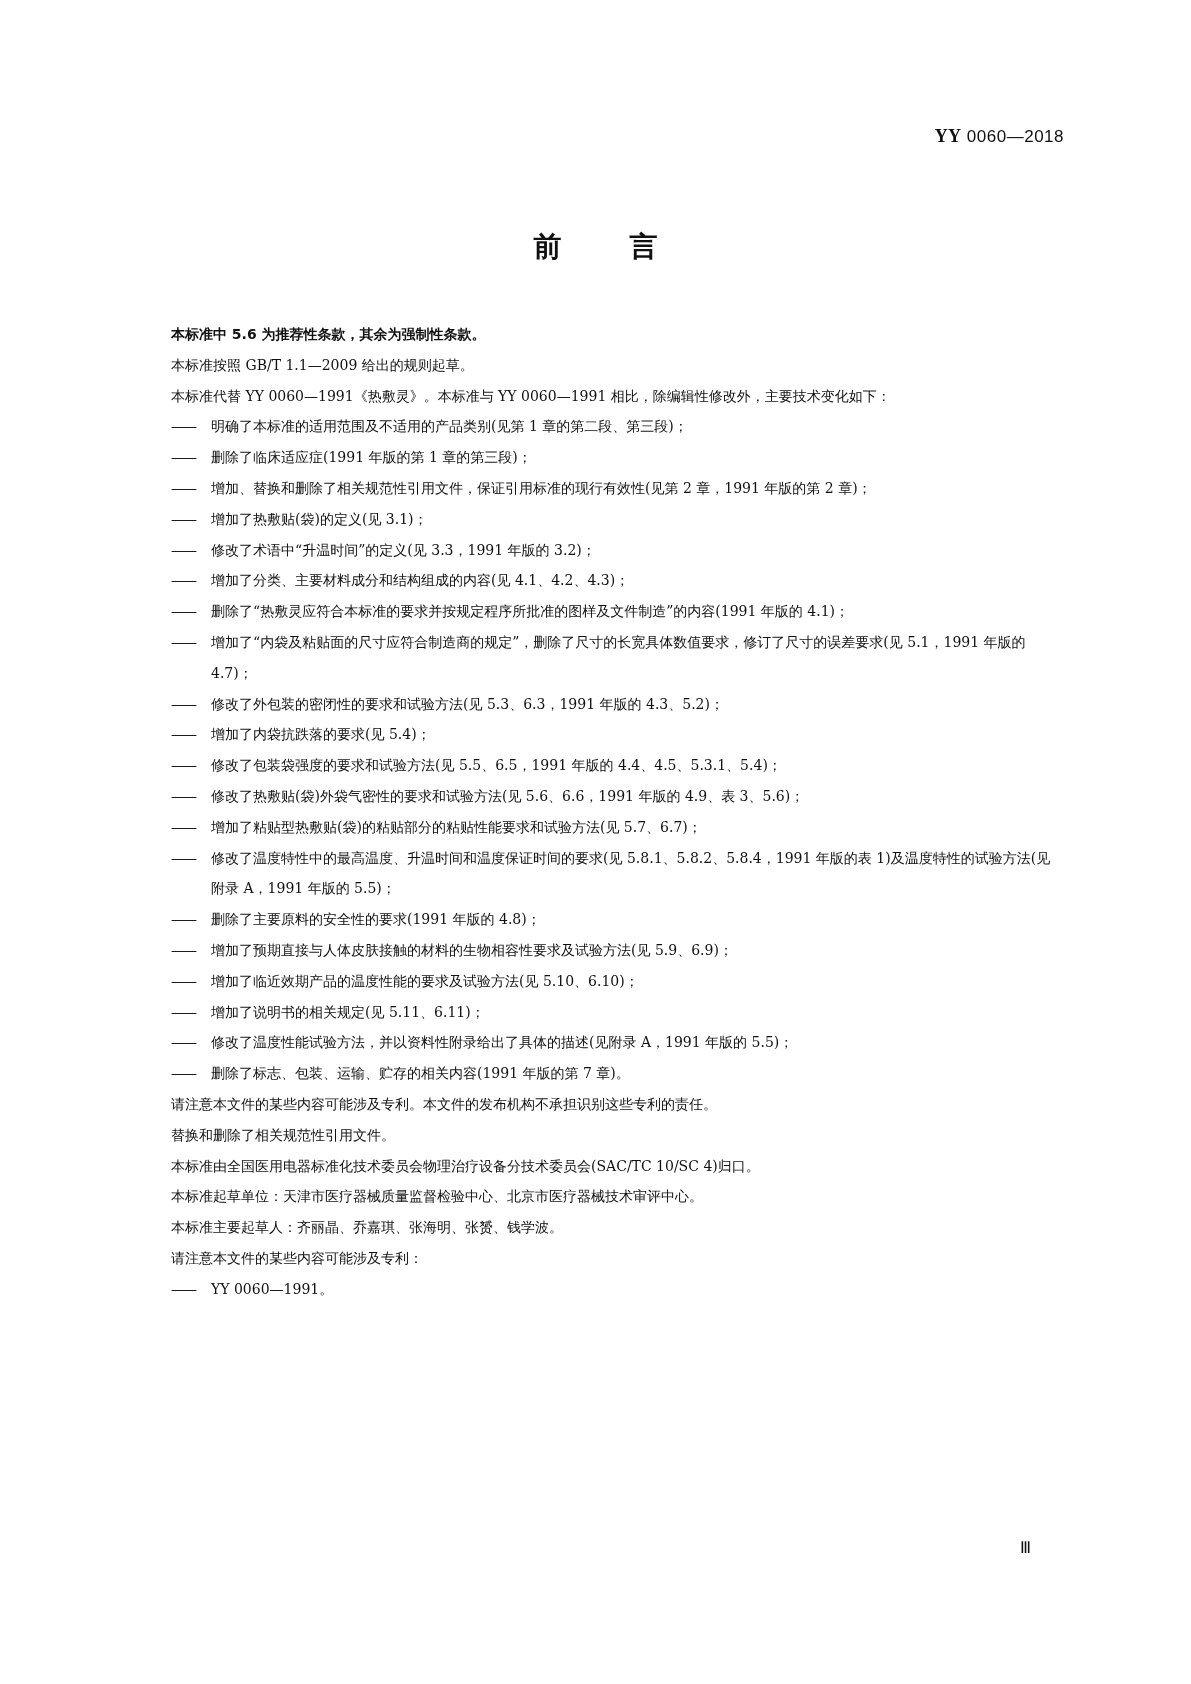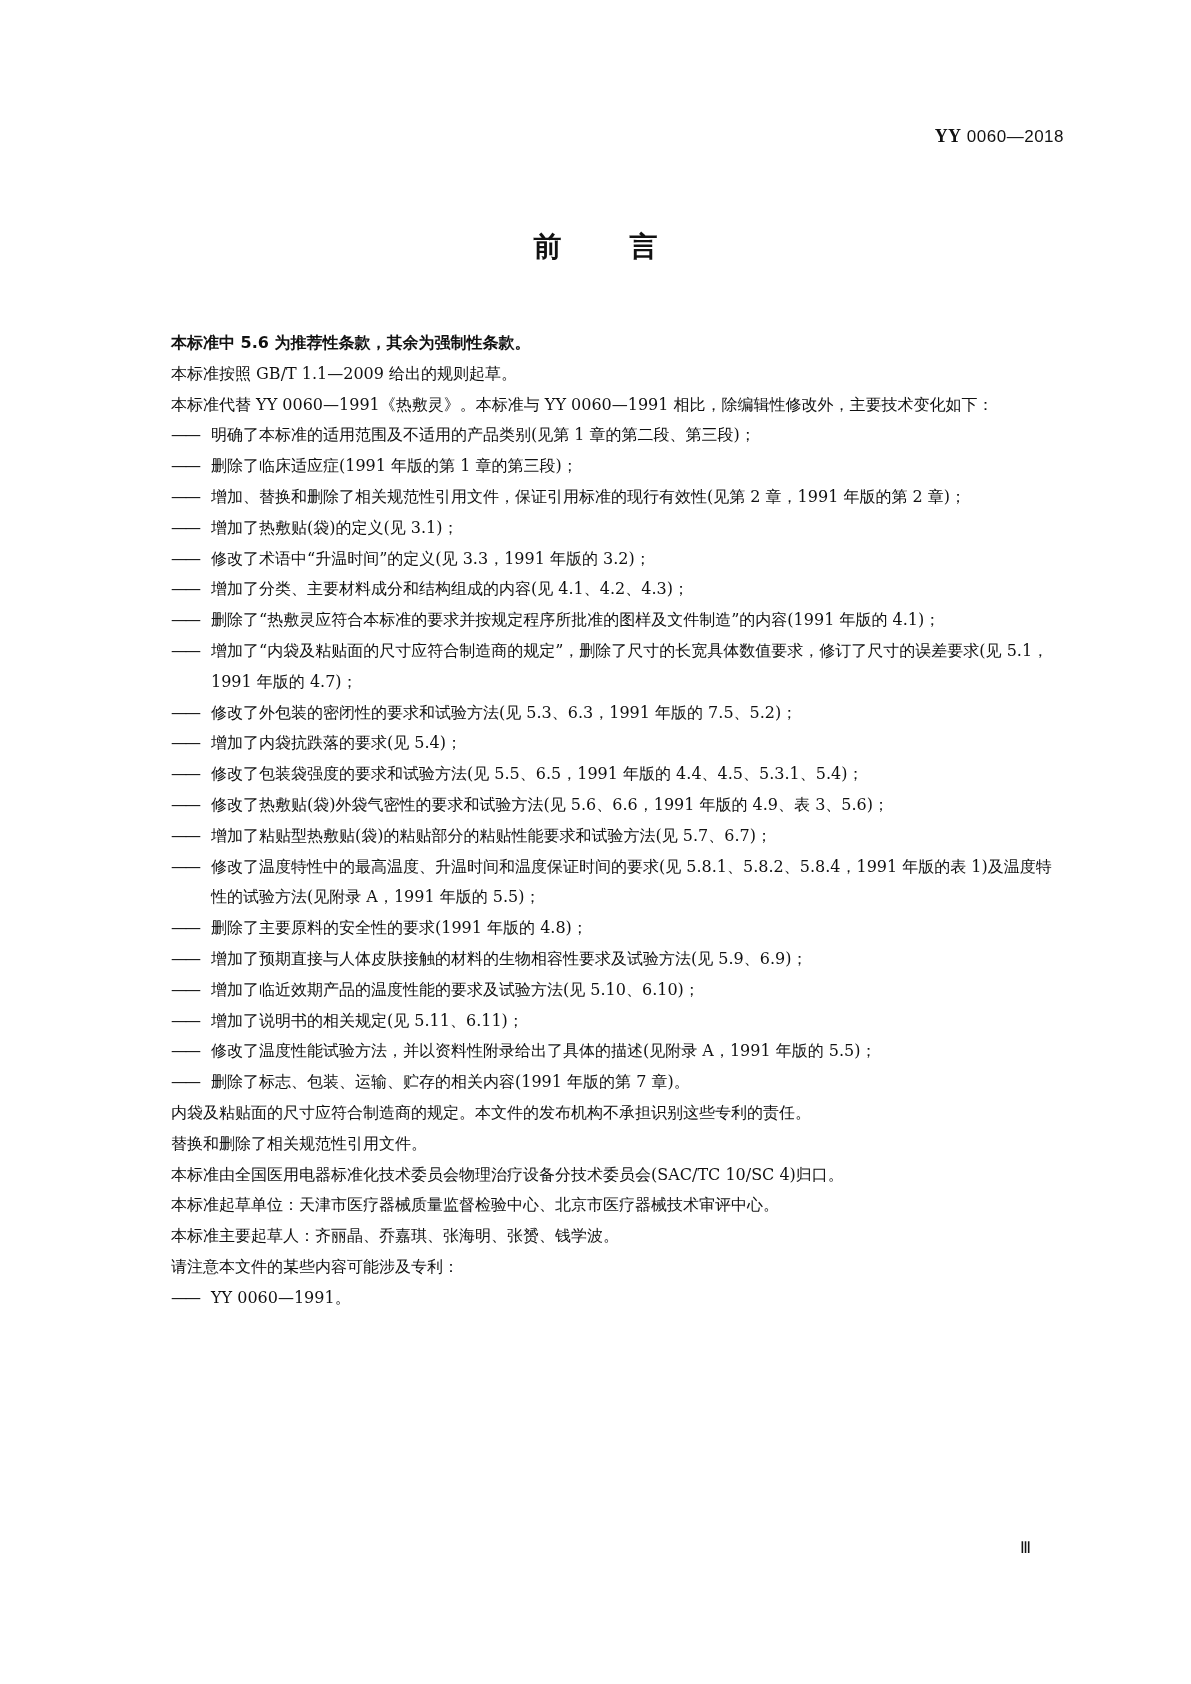--- a/index.html
+++ b/index.html
@@ -10,22 +10,22 @@
     font-family: "Liberation Sans", sans-serif; font-size: 17px; letter-spacing: 0.5px;
   }
   .std-code b { font-family: "Liberation Serif", serif; font-weight: bold; font-size: 18px; }
   .title {
     position: absolute; top: 228px; left: 0; width: 1191px; text-align: center;
     font-family: "DejaVu Sans", sans-serif; font-weight: bold; font-size: 28px;
   }
   .title span { display: inline-block; }
   .title .gap { width: 68px; }
   .body {
-    position: absolute; left: 138px; top: 328px; width: 922px;
-    font-family: "DejaVu Serif", serif; font-size: 16px; line-height: 30.8px;
+    position: absolute; left: 138px; top: 319px; width: 922px;
+    font-family: "DejaVu Serif", serif; font-size: 14px; line-height: 30.8px;
   }
   .p { text-indent: 33px; margin: 0; }
   .p.bold { font-family: "DejaVu Sans", sans-serif; font-weight: bold; }
   .li { margin: 0; padding-left: 73px; text-indent: -40px; }
   .li .dash { display: inline-block; width: 40px; text-indent: 0; letter-spacing: -2px; }
   .pagenum {
     position: absolute; top: 1538px; left: 1020px;
     font-family: "Liberation Serif", serif; font-size: 16px;
   }
 </style>
@@ -50,35 +50,35 @@
 
     <div>
       <p class="li"><span class="dash">——</span><span>明确了本标准的适用范围及不适用的产品类别(见第 1 章的第二段、第三段)；</span></p>
       <p class="li"><span class="dash">——</span><span>删除了临床适应症(1991 年版的第 1 章的第三段)；</span></p>
       <p class="li"><span class="dash">——</span><span>增加、替换和删除了相关规范性引用文件，保证引用标准的现行有效性(见第 2 章，1991 年版的第 2 章)；</span></p>
       <p class="li"><span class="dash">——</span><span>增加了热敷贴(袋)的定义(见 3.1)；</span></p>
       <p class="li"><span class="dash">——</span><span>修改了术语中“升温时间”的定义(见 3.3，1991 年版的 3.2)；</span></p>
       <p class="li"><span class="dash">——</span><span>增加了分类、主要材料成分和结构组成的内容(见 4.1、4.2、4.3)；</span></p>
       <p class="li"><span class="dash">——</span><span>删除了“热敷灵应符合本标准的要求并按规定程序所批准的图样及文件制造”的内容(1991 年版的 4.1)；</span></p>
       <p class="li"><span class="dash">——</span><span>增加了“内袋及粘贴面的尺寸应符合制造商的规定”，删除了尺寸的长宽具体数值要求，修订了尺寸的误差要求(见 5.1，1991 年版的 4.7)；</span></p>
-      <p class="li"><span class="dash">——</span><span>修改了外包装的密闭性的要求和试验方法(见 5.3、6.3，1991 年版的 7.5、5.2)；</span></p>
+      <p class="li"><span class="dash">——</span><span>修改了外包装的密闭性的要求和试验方法(见 5.3、6.3，1991 年版的 4.3、5.2)；</span></p>
       <p class="li"><span class="dash">——</span><span>增加了内袋抗跌落的要求(见 5.4)；</span></p>
       <p class="li"><span class="dash">——</span><span>修改了包装袋强度的要求和试验方法(见 5.5、6.5，1991 年版的 4.4、4.5、5.3.1、5.4)；</span></p>
       <p class="li"><span class="dash">——</span><span>修改了热敷贴(袋)外袋气密性的要求和试验方法(见 5.6、6.6，1991 年版的 4.9、表 3、5.6)；</span></p>
       <p class="li"><span class="dash">——</span><span>增加了粘贴型热敷贴(袋)的粘贴部分的粘贴性能要求和试验方法(见 5.7、6.7)；</span></p>
       <p class="li"><span class="dash">——</span><span>修改了温度特性中的最高温度、升温时间和温度保证时间的要求(见 5.8.1、5.8.2、5.8.4，1991 年版的表 1)及温度特性的试验方法(见附录 A，1991 年版的 5.5)；</span></p>
       <p class="li"><span class="dash">——</span><span>删除了主要原料的安全性的要求(1991 年版的 4.8)；</span></p>
       <p class="li"><span class="dash">——</span><span>增加了预期直接与人体皮肤接触的材料的生物相容性要求及试验方法(见 5.9、6.9)；</span></p>
       <p class="li"><span class="dash">——</span><span>增加了临近效期产品的温度性能的要求及试验方法(见 5.10、6.10)；</span></p>
       <p class="li"><span class="dash">——</span><span>增加了说明书的相关规定(见 5.11、6.11)；</span></p>
       <p class="li"><span class="dash">——</span><span>修改了温度性能试验方法，并以资料性附录给出了具体的描述(见附录 A，1991 年版的 5.5)；</span></p>
       <p class="li"><span class="dash">——</span><span>删除了标志、包装、运输、贮存的相关内容(1991 年版的第 7 章)。</span></p>
     </div>
 
-    <p class="p">内袋及粘贴面的尺寸应符合制造商的规定。本文件的发布机构不承担识别这些专利的责任。</p>
+    <p class="p">请注意本文件的某些内容可能涉及专利。本文件的发布机构不承担识别这些专利的责任。</p>
     <p class="p">替换和删除了相关规范性引用文件。</p>
     <p class="p">本标准由全国医用电器标准化技术委员会物理治疗设备分技术委员会(SAC/TC 10/SC 4)归口。</p>
     <p class="p">本标准起草单位：天津市医疗器械质量监督检验中心、北京市医疗器械技术审评中心。</p>
     <p class="p">本标准主要起草人：齐丽晶、乔嘉琪、张海明、张赟、钱学波。</p>
     <p class="p">请注意本文件的某些内容可能涉及专利：</p>
 
     <div>
       <p class="li"><span class="dash">——</span><span>YY 0060—1991。</span></p>
     </div>
   </div>

